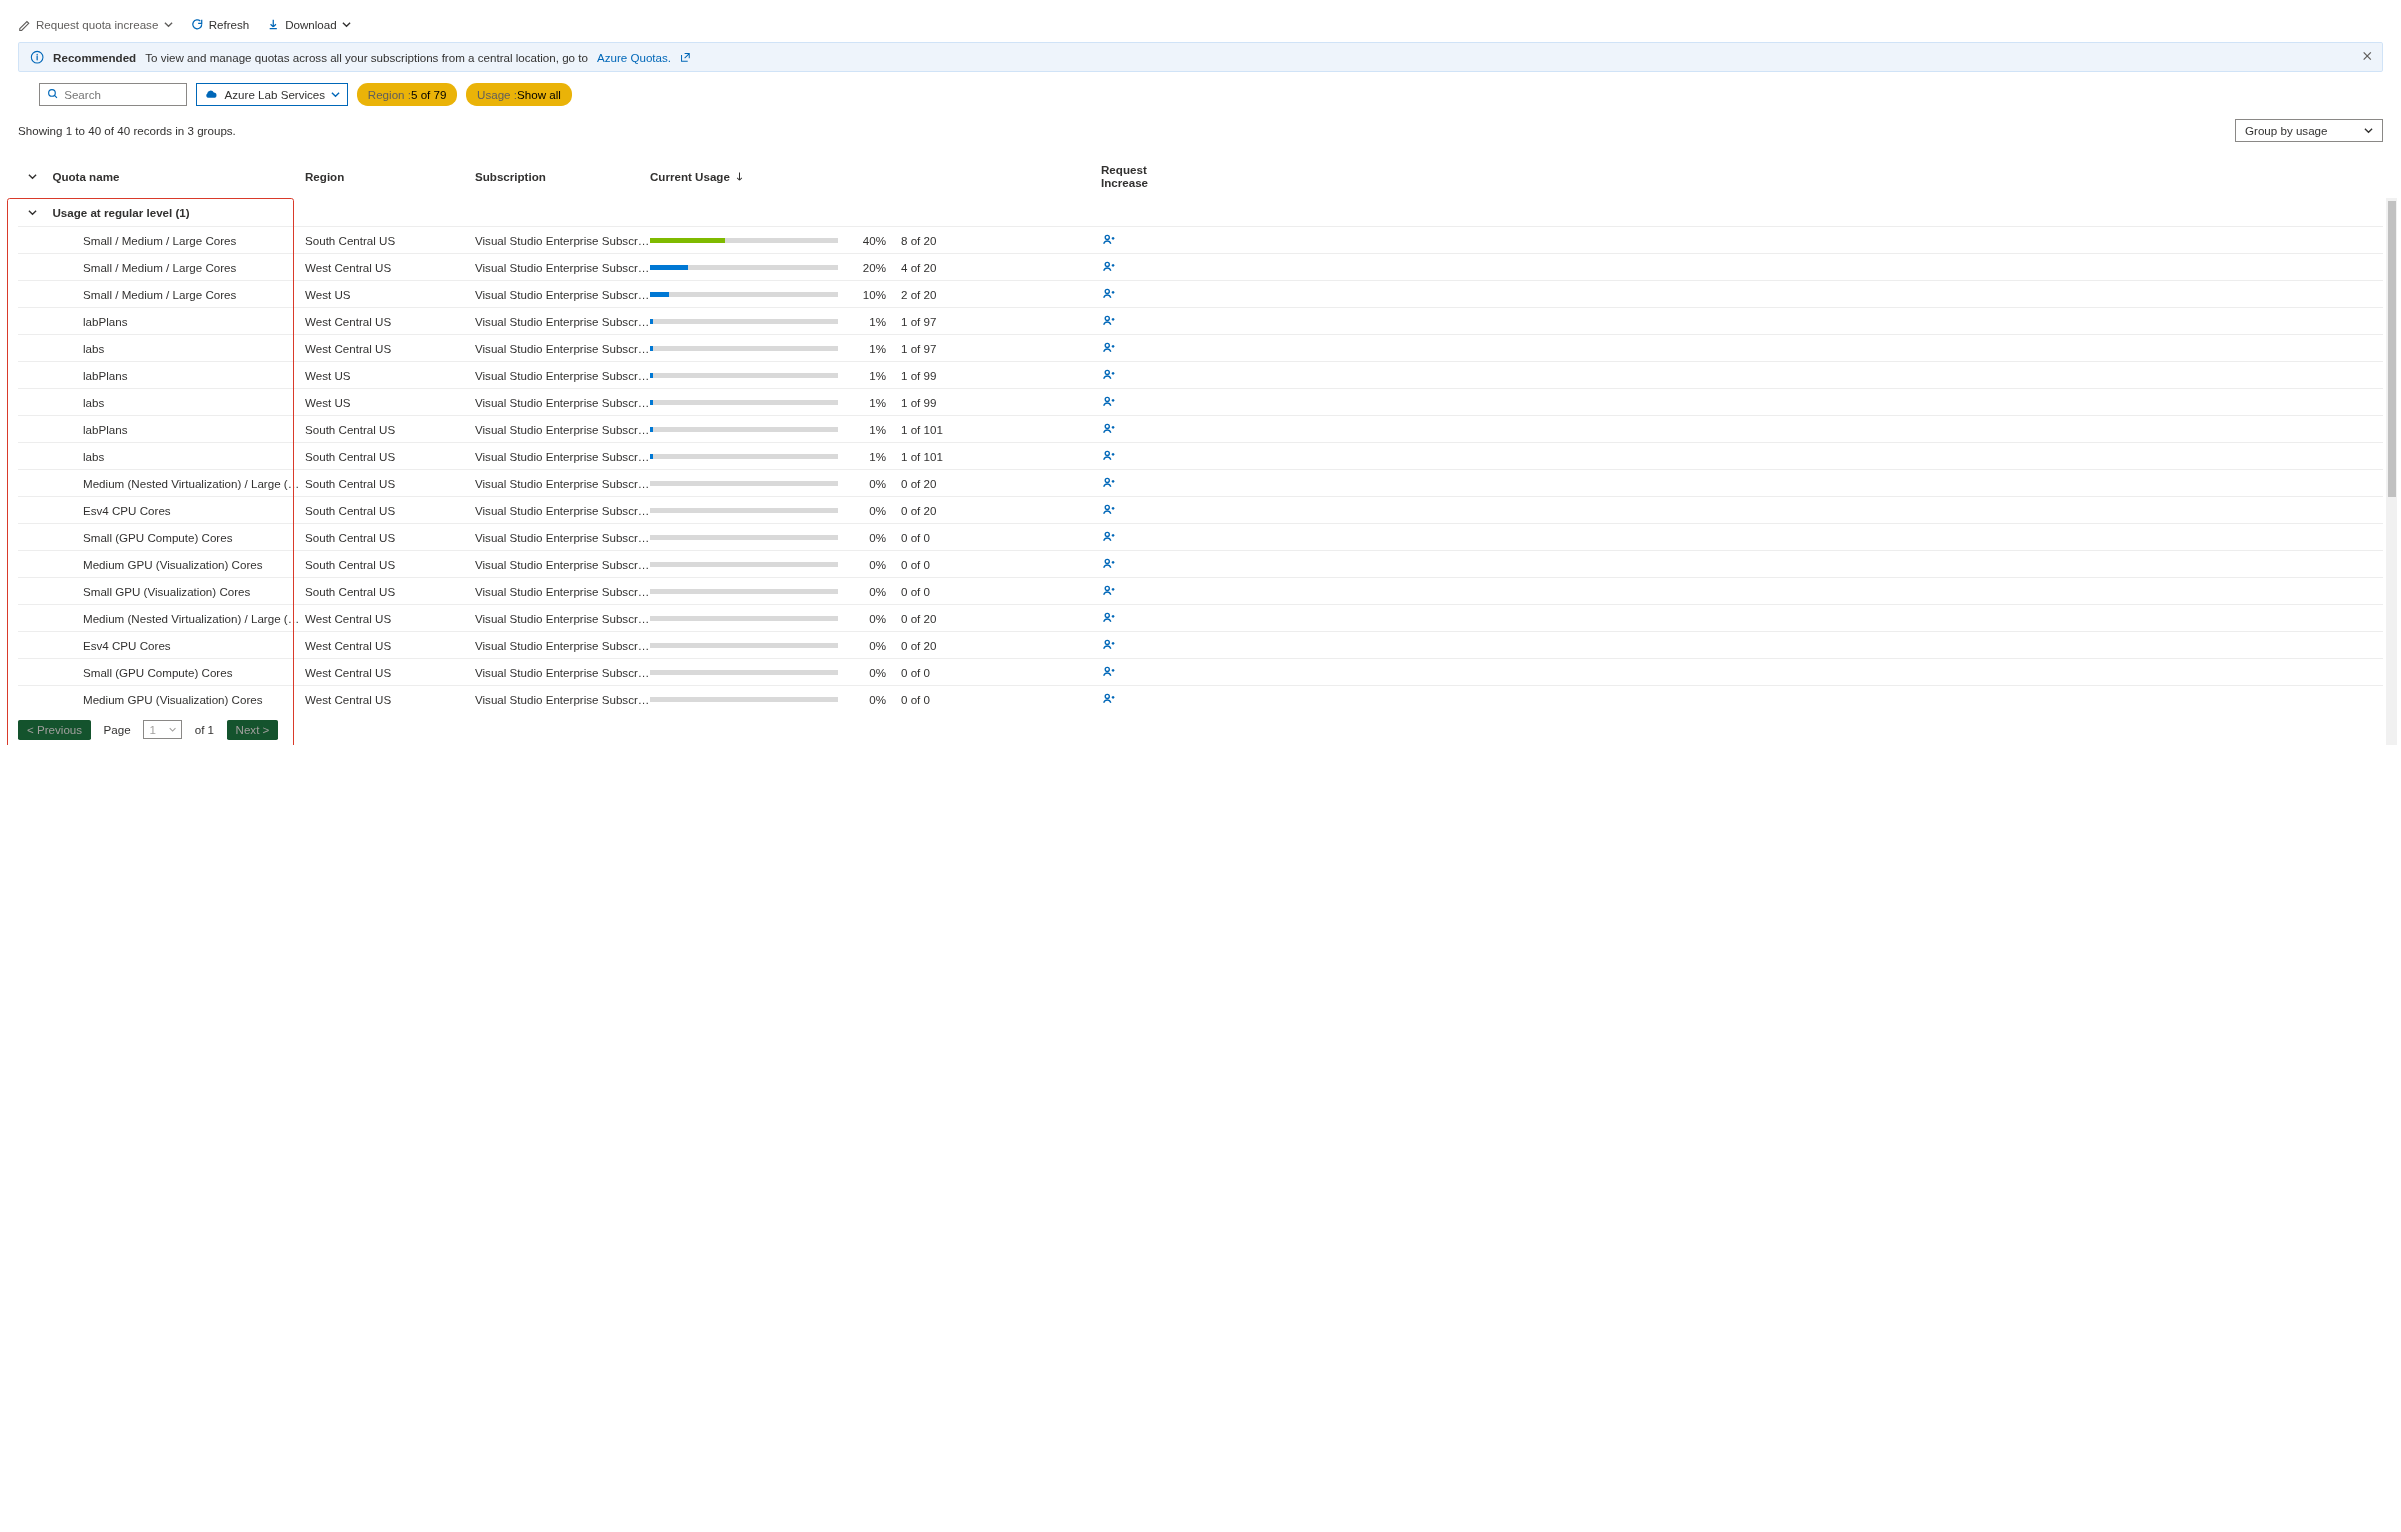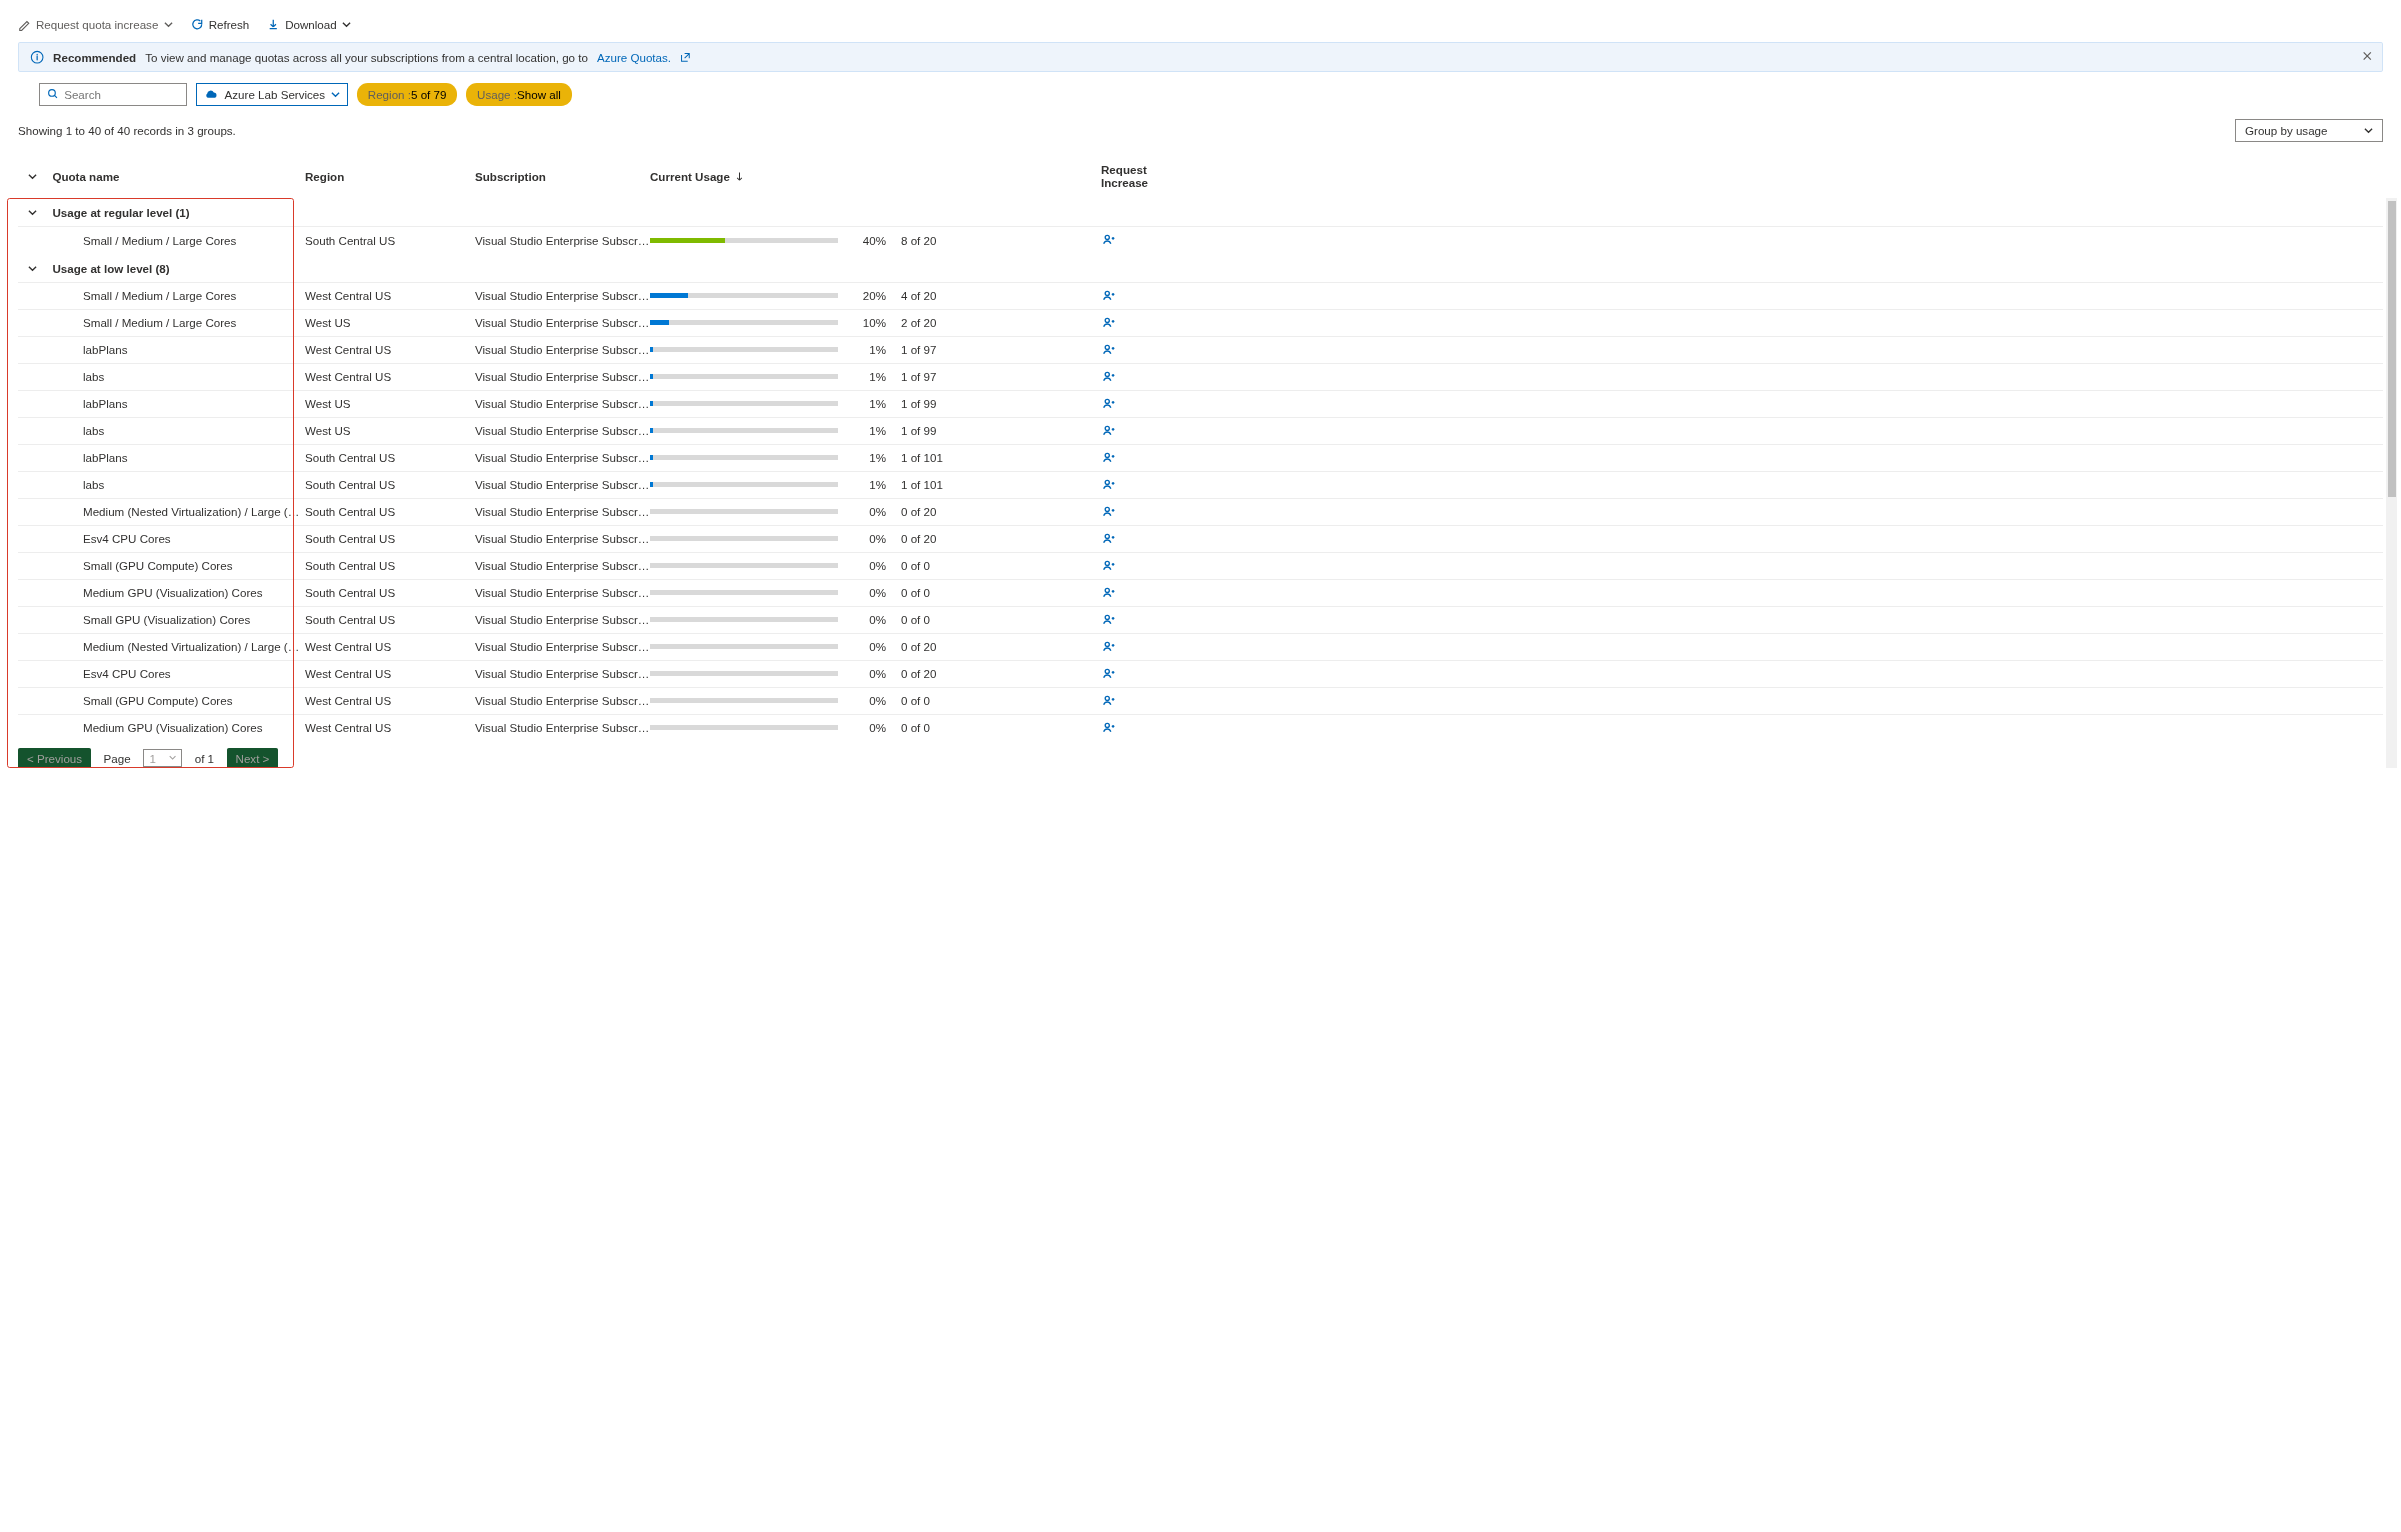--- a/index.html
+++ b/index.html
@@ -336,30 +336,20 @@
           </div>
           <span class="pct">40%</span>
         </div>
         <div class="col-count">8 of 20</div>
         <div class="col-req"><span class="icon req-icon">
             <svg width="14.3" height="12.5" viewBox="0 0 16 14">
               <use href="#i-person"></use>
             </svg>
           </span></div>
       </div>
-      <div class="group-row">
-        <div class="col-expand">
-          <span class="icon">
-            <svg class="chev-down" viewBox="0 0 10 10">
-              <use href="#i-chev-down"></use>
-            </svg>
-          </span>
-        </div>
-        <div class="col-name" style="padding-left:5.4px;">Usage at low level (8)</div>
-      </div>
       <div class="data-row">
         <div class="col-expand"></div>
         <div class="col-name overflow">Small / Medium / Large Cores</div>
         <div class="col-region overflow">West Central US</div>
         <div class="col-sub overflow">Visual Studio Enterprise Subscri…</div>
         <div class="col-usage">
           <div class="bar-track">
             <div class="bar-fill blue" style="width:20%"></div>
           </div>
           <span class="pct">20%</span>

